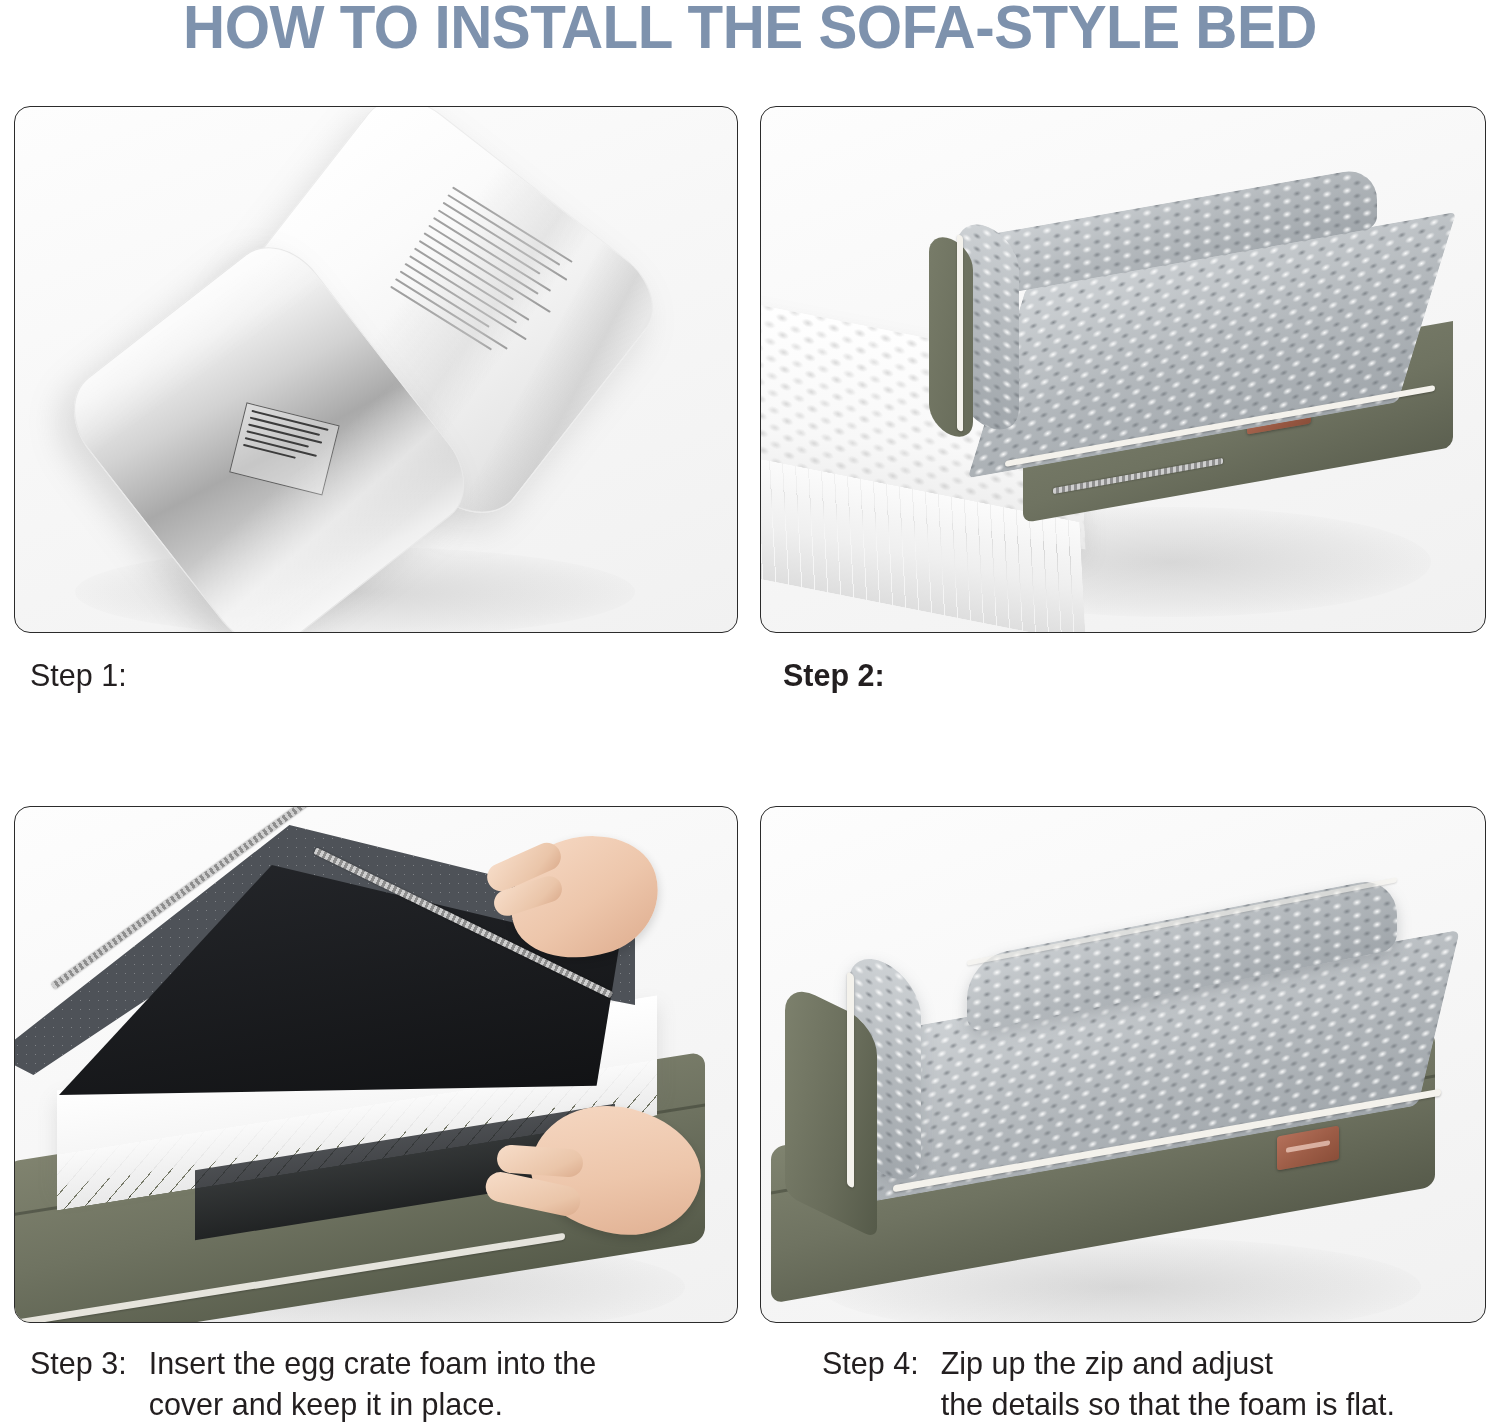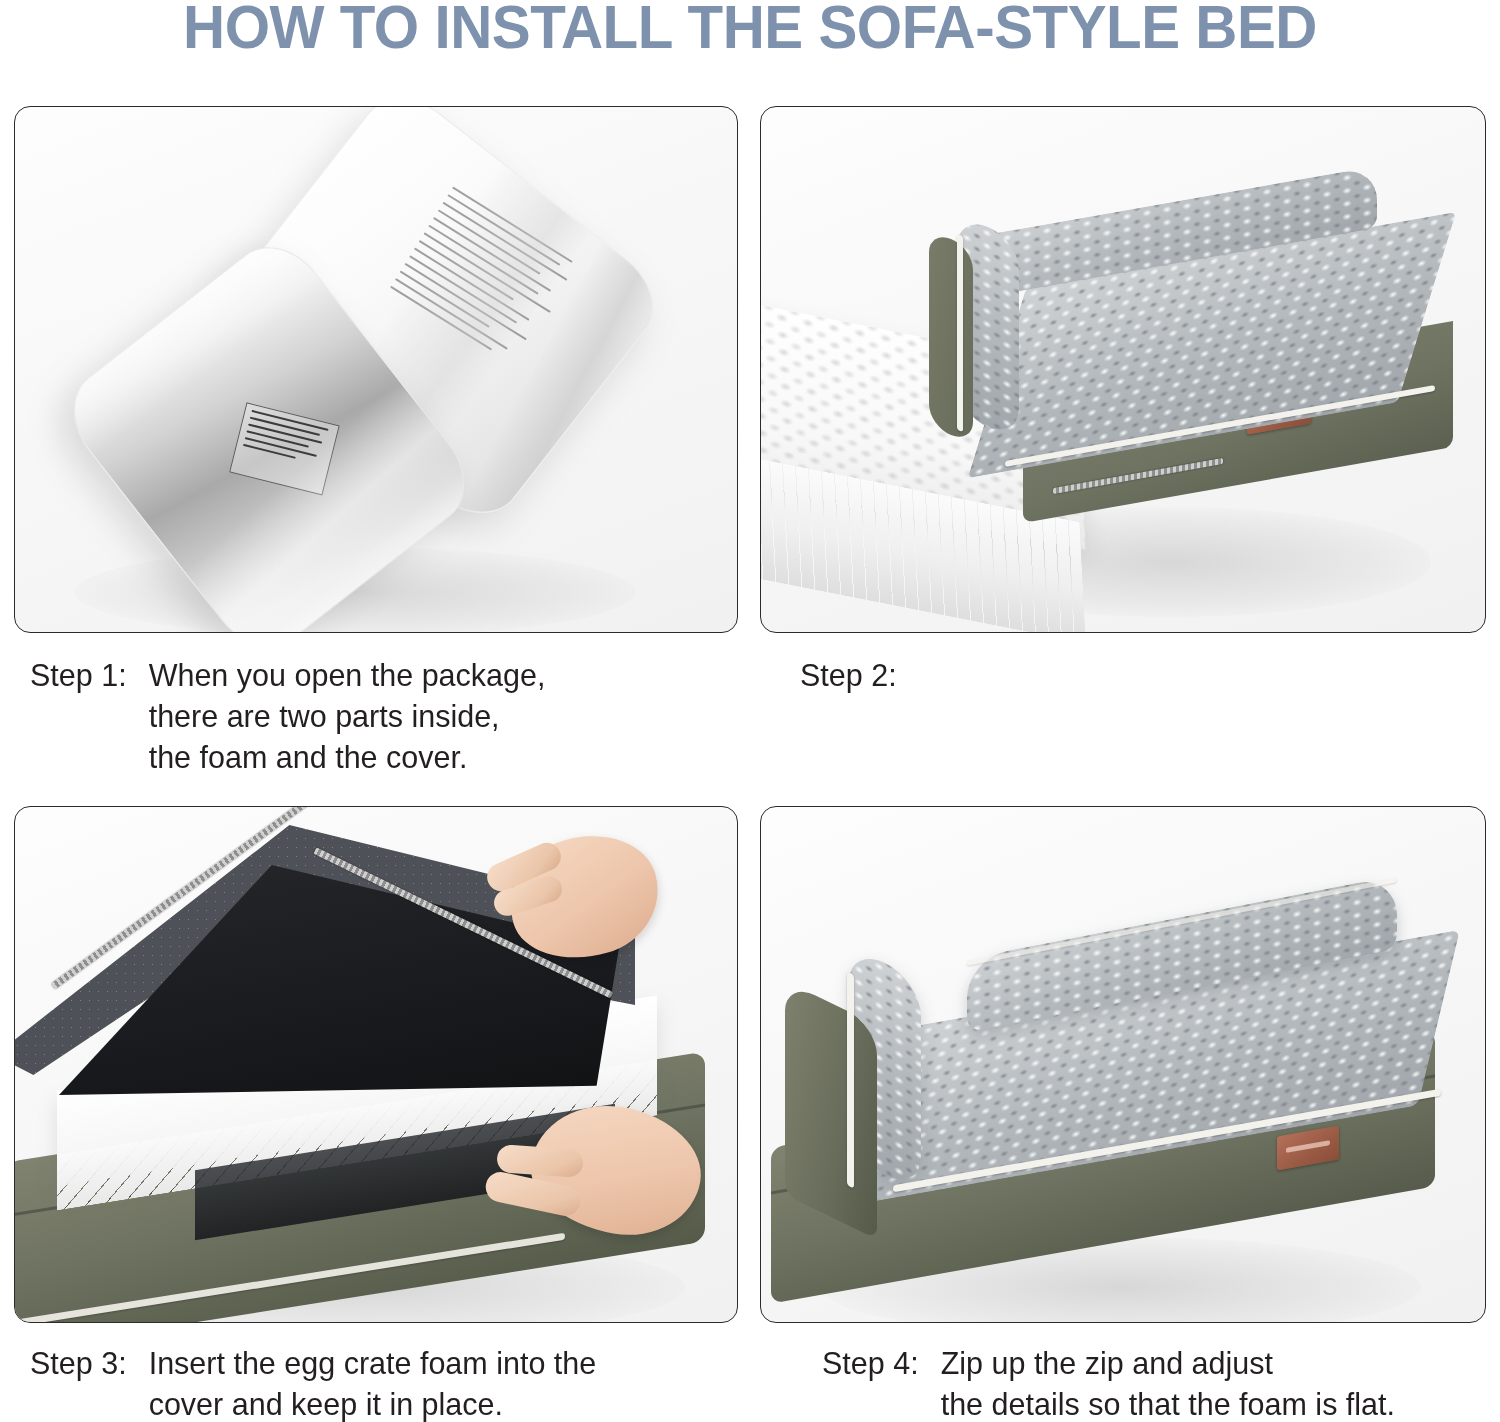--- a/index.html
+++ b/index.html
@@ -59,21 +59,21 @@
   .caption {
     position: absolute;
     display: flex;
     align-items: flex-start;
     font-size: 30.5px;
     line-height: 41px;
     color: #231f20;
     white-space: pre-line;
   }
   .cap-1 { left: 30px;  top: 655px; }
-  .cap-2 { left: 800px; top: 655px; }
+  .cap-2 { left: 783px; top: 655px; font-weight: bold; }
   .cap-3 { left: 30px;  top: 1343px; }
   .cap-4 { left: 822px; top: 1343px; }
   .cap-label {
     flex: 0 0 auto;
     padding-right: 22px;
     white-space: nowrap;
   }
   .cap-body { flex: 0 0 auto; }
 
   
@@ -411,23 +411,20 @@
         <div class="piping" style="left:132px; top:330px; width:548px; height:7px; transform:skewY(-10deg);"></div>
         <div class="piping" style="left:206px; top:112px; width:430px; height:5px; transform:skewY(-11deg); opacity:.55;"></div>
       </div>
     </div>
   </div>
 
 </div>
 
 <div class="caption cap-1">
   <span class="cap-label">Step 1:</span>
-  <span class="cap-body">When you open the package,
-there are two parts inside,
-the foam and the cover.</span>
 </div>
 
 <div class="caption cap-2">
   <span class="cap-label">Step 2:</span>
 </div>
 
 <div class="caption cap-3">
   <span class="cap-label">Step 3:</span>
   <span class="cap-body">Insert the egg crate foam into the
 cover and keep it in place.</span>

